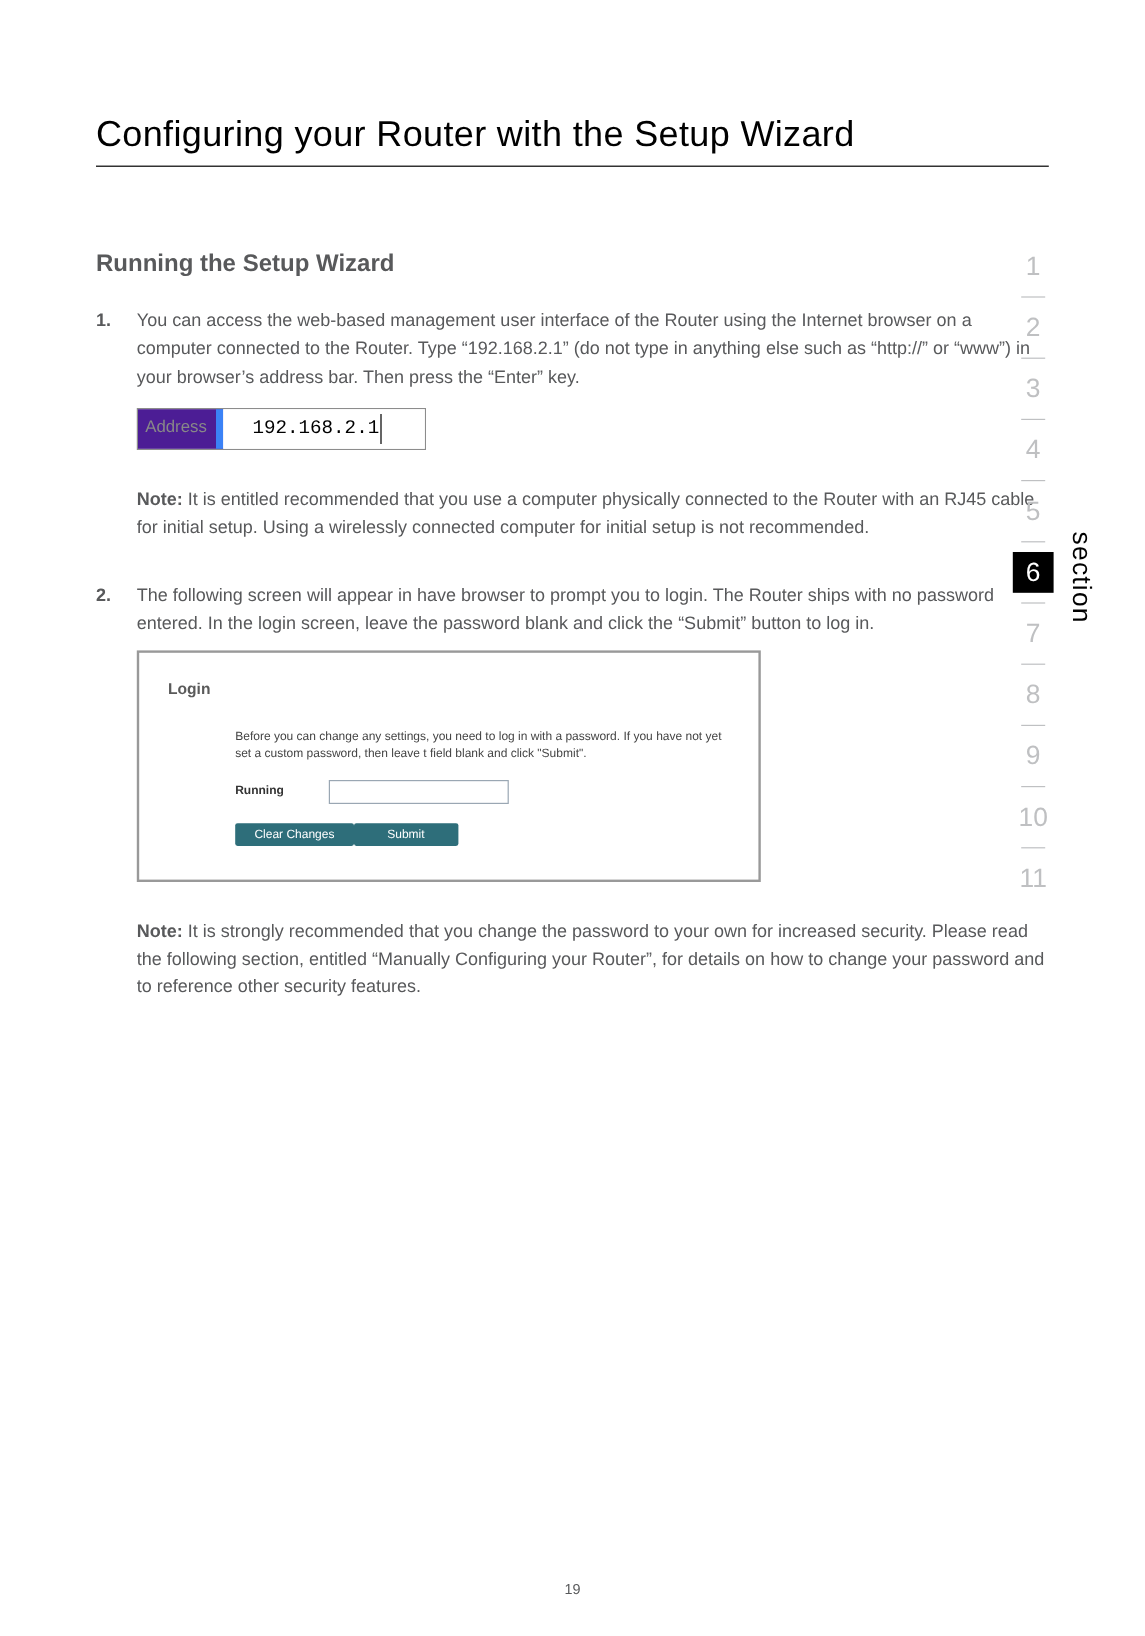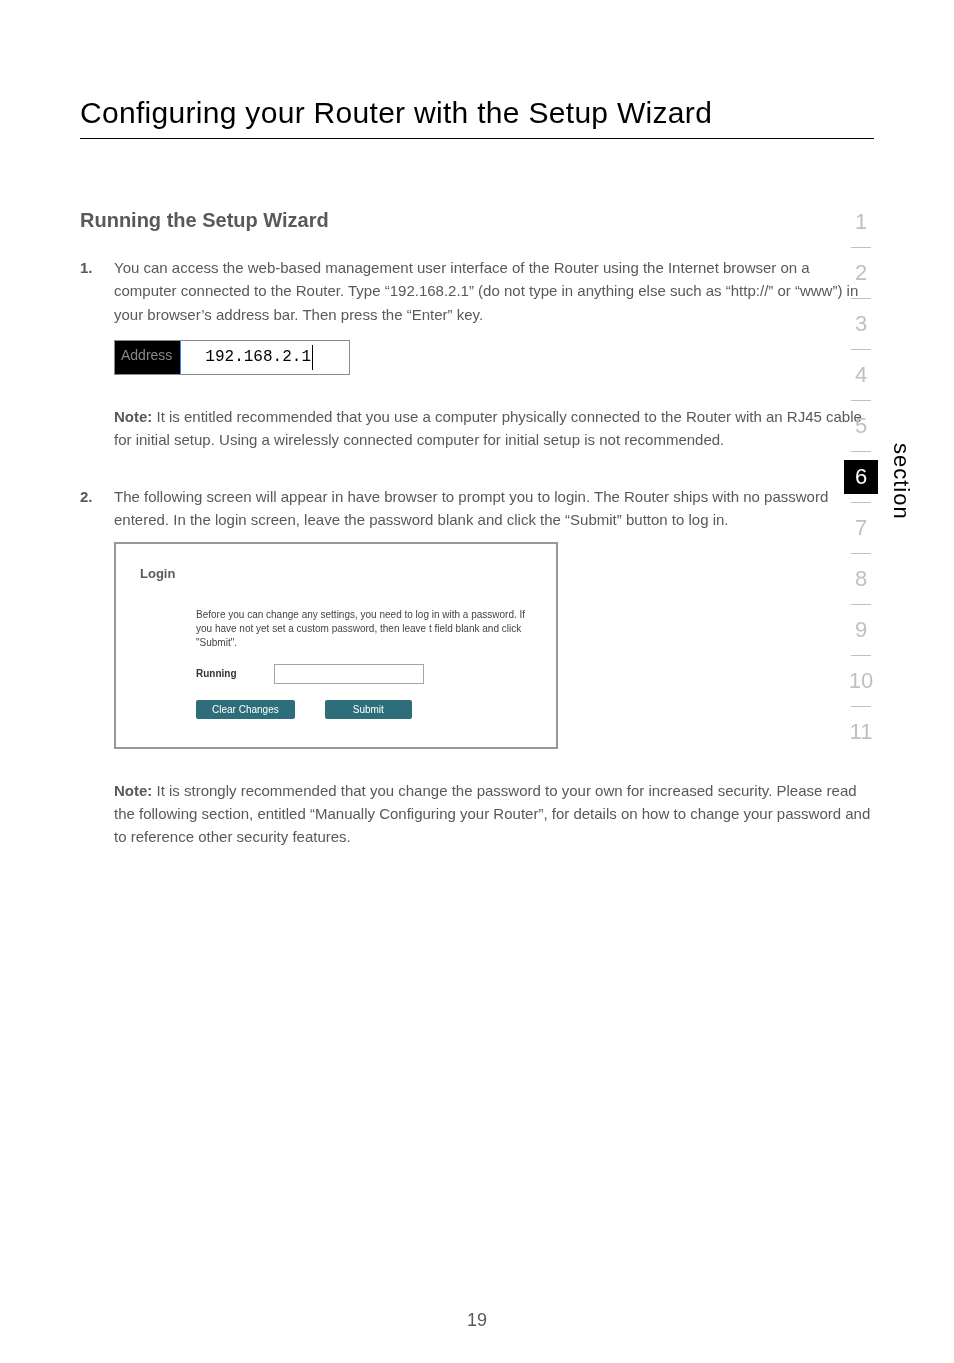--- a/index.html
+++ b/index.html
@@ -62,22 +62,22 @@
   .address-box {
     display: inline-flex;
     border: 1px solid #8c8c8c;
     background: #f4f4f4;
     font-family: Tahoma, Arial, sans-serif;
   }
   .address-label {
     padding: 4px 8px 4px 6px;
     font-size: 14px;
     color: #888;
-    border-right: 1px solid #3b82f6;
-    background: #000000;
+    border-right: 6px solid #3b82f6;
+    background: #4c1d95;
   }
   .address-value {
     padding: 4px 38px 4px 24px;
     font-size: 16px;
     color: #000;
     background: #fff;
     font-family: Liberation Mono, monospace;
     position: relative;
   }
   .address-value::after {
@@ -89,21 +89,21 @@
     width: 1px;
     background: #000;
   }
 
   
   .login-wrap {
     margin: 10px 0 30px 0;
   }
   .login-box {
     border: 2px solid #999;
-    width: 444px;
+    width: 520px;
     padding: 20px 20px 28px 24px;
     font-family: Verdana, Arial, sans-serif;
   }
   .login-title {
     font-size: 13px;
     font-weight: bold;
     color: #5a5a5a;
     margin-bottom: 24px;
   }
   .login-text {
@@ -127,21 +127,20 @@
     width: 60px;
   }
   .login-input {
     border: 1px solid #9aa7b3;
     height: 20px;
     width: 150px;
     background: #fff;
   }
   .login-btnrow {
     display: flex;
-    gap: 30px;
     margin-left: 56px;
   }
   .login-btn {
     background: #2e6e7a;
     color: #fff;
     font-size: 10px;
     padding: 4px 16px;
     border: none;
     border-radius: 2px;
     font-family: Verdana, Arial, sans-serif;
@@ -192,21 +191,21 @@
     font-family: "Helvetica Neue", Arial, sans-serif;
     font-weight: 500;
   }
 
   .page-num {
     position: absolute;
     bottom: 32px;
     left: 0;
     right: 0;
     text-align: center;
-    font-size: 18px;
+    font-size: 12px;
     color: #58595b;
   }
 </style>
 </head>
 <body>
 
 <div class="page">
   <div class="title">Configuring your Router with the Setup Wizard</div>
   <div class="title-underline"></div>
 

